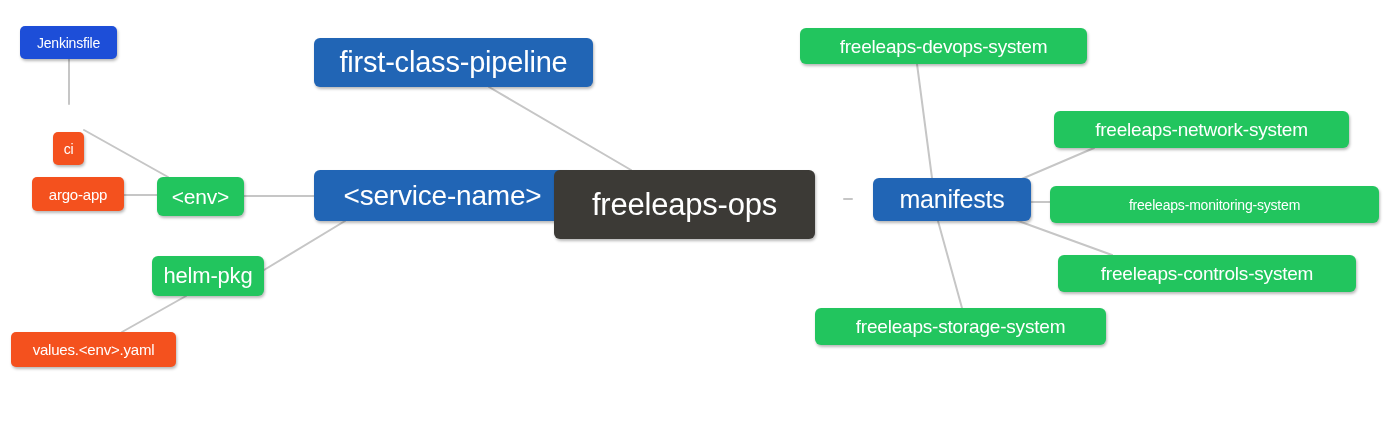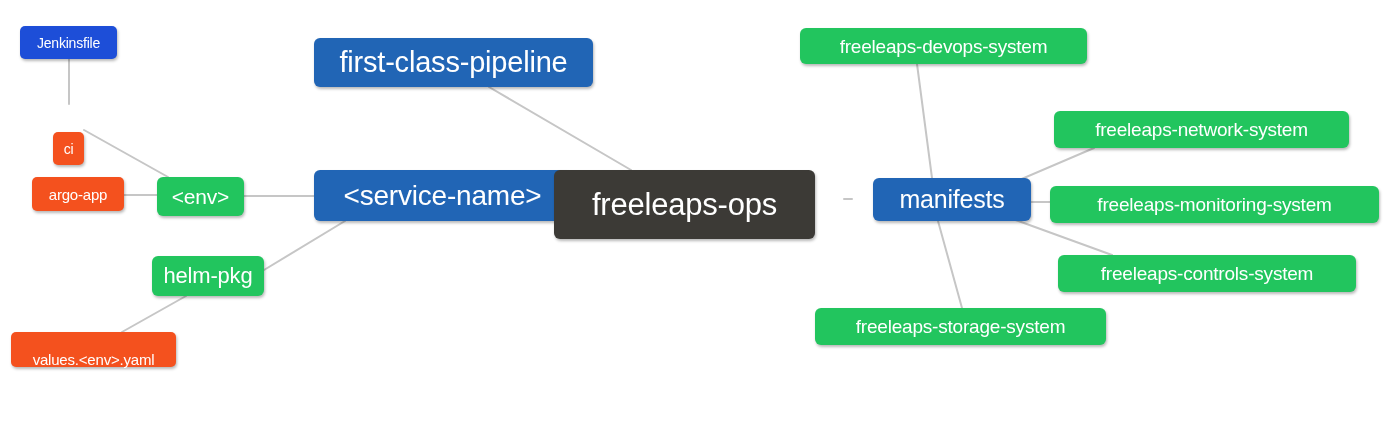--- a/index.html
+++ b/index.html
@@ -73,42 +73,42 @@
       </div>
       <div class="node small-radius" style="left: 32px; top: 177px; width: 92px; height: 34px; background: rgb(244, 81, 30); font-size: 15px;">
         <span>argo-app</span>
       </div>
       <div class="node" style="left: 157px; top: 177px; width: 87px; height: 39px; background: rgb(34, 197, 94); font-size: 21px;">
         <span>&lt;env&gt;</span>
       </div>
       <div class="node" style="left: 152px; top: 256px; width: 112px; height: 40px; background: rgb(34, 197, 94); font-size: 22px;">
         <span>helm-pkg</span>
       </div>
-      <div class="node small-radius" style="left: 11px; top: 332px; width: 165px; height: 35px; background: rgb(244, 81, 30); font-size: 15px; align-items: flex-end;">
+      <div class="node small-radius" style="left: 11px; top: 332px; width: 165px; height: 35px; background: rgb(244, 81, 30); font-size: 15px;">
         <span>values.&lt;env&gt;.yaml</span>
       </div>
       <div class="node" style="left: 314px; top: 38px; width: 279px; height: 49px; background: rgb(33, 101, 181); font-size: 29px;">
         <span>first-class-pipeline</span>
       </div>
       <div class="node" style="left: 314px; top: 170px; width: 257px; height: 51px; background: rgb(33, 101, 181); font-size: 28px;">
         <span>&lt;service-name&gt;</span>
       </div>
       <div class="node" style="left: 554px; top: 170px; width: 261px; height: 69px; background: rgb(60, 58, 54); font-size: 31px;">
         <span>freeleaps-ops</span>
       </div>
       <div class="node" style="left: 873px; top: 178px; width: 158px; height: 43px; background: rgb(33, 101, 181); font-size: 25px;">
         <span>manifests</span>
       </div>
       <div class="node" style="left: 800px; top: 28px; width: 287px; height: 36px; background: rgb(34, 197, 94); font-size: 19px; text-align: center;">
         <span>freeleaps-devops-system</span>
       </div>
       <div class="node" style="left: 1054px; top: 111px; width: 295px; height: 37px; background: rgb(34, 197, 94); font-size: 19px;">
         <span>freeleaps-network-system</span>
       </div>
-      <div class="node" style="left: 1050px; top: 186px; width: 329px; height: 37px; background: rgb(34, 197, 94); font-size: 19px;">
+      <div class="node" style="left: 1050px; top: 186px; width: 329px; height: 37px; background: rgb(34, 197, 94); font-size: 14px;">
         <span>freeleaps-monitoring-system</span>
       </div>
       <div class="node" style="left: 1058px; top: 255px; width: 298px; height: 37px; background: rgb(34, 197, 94); font-size: 19px;">
         <span>freeleaps-controls-system</span>
       </div>
       <div class="node" style="left: 815px; top: 308px; width: 291px; height: 37px; background: rgb(34, 197, 94); font-size: 19px; justify-content: center;">
         <span>freeleaps-storage-system</span>
       </div>
     </div>
 </div>

